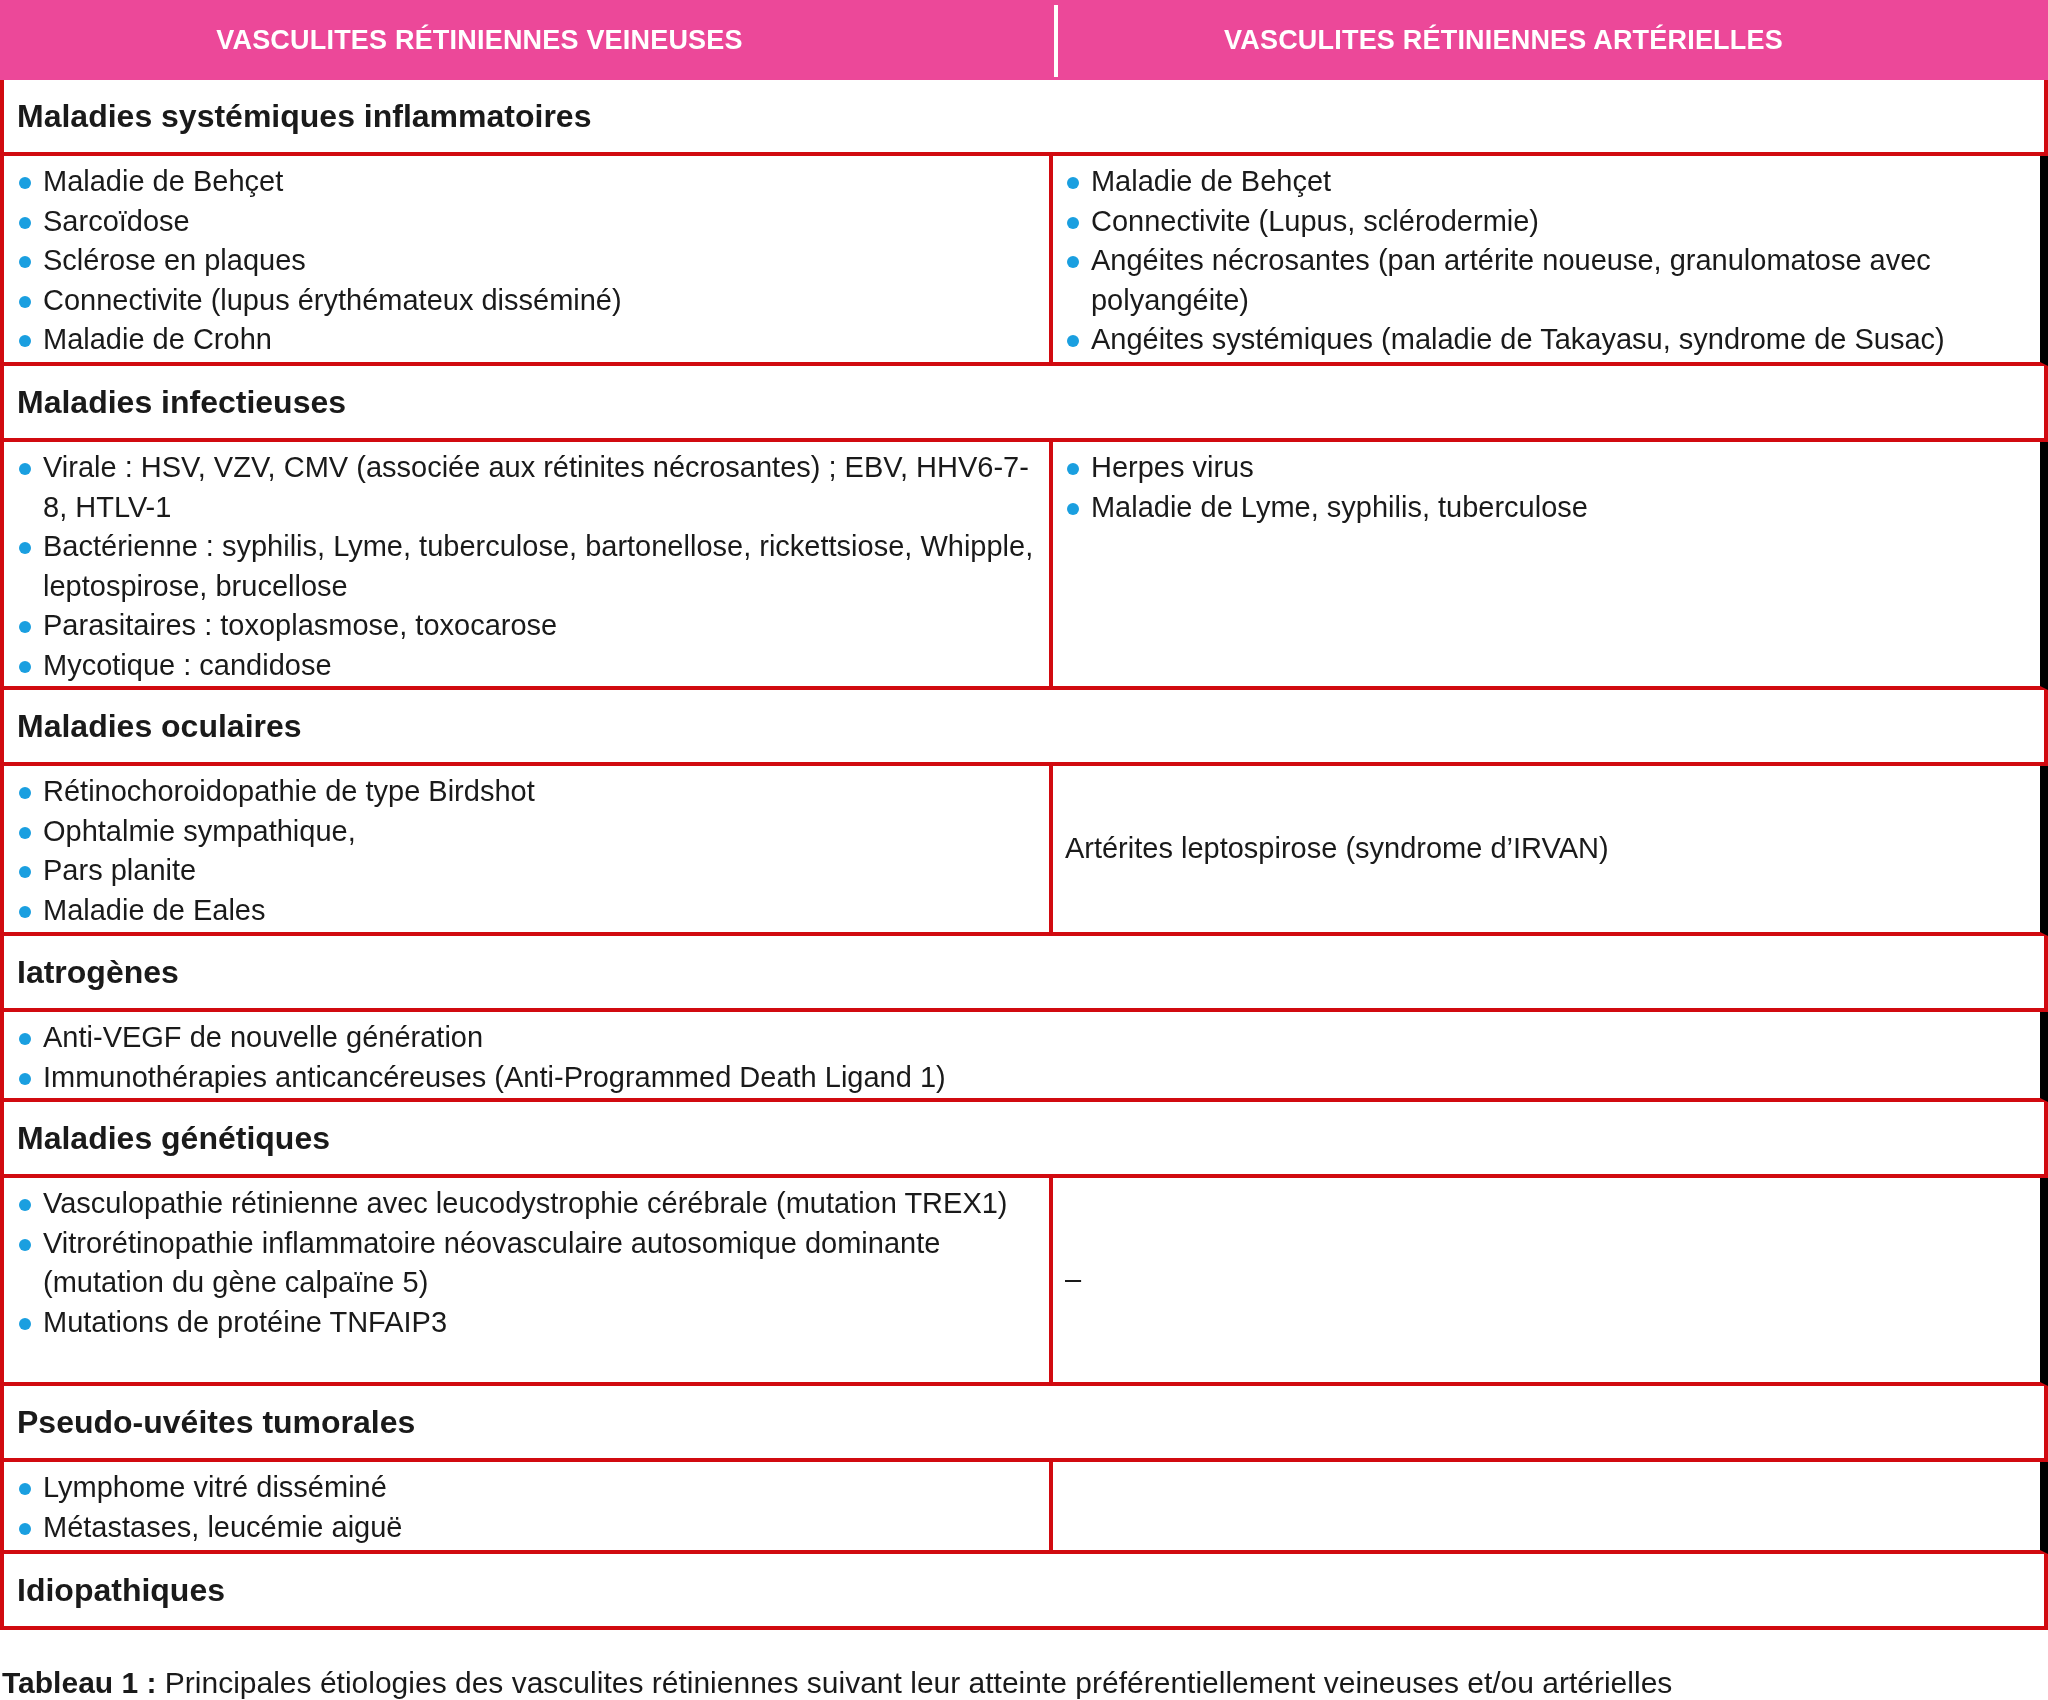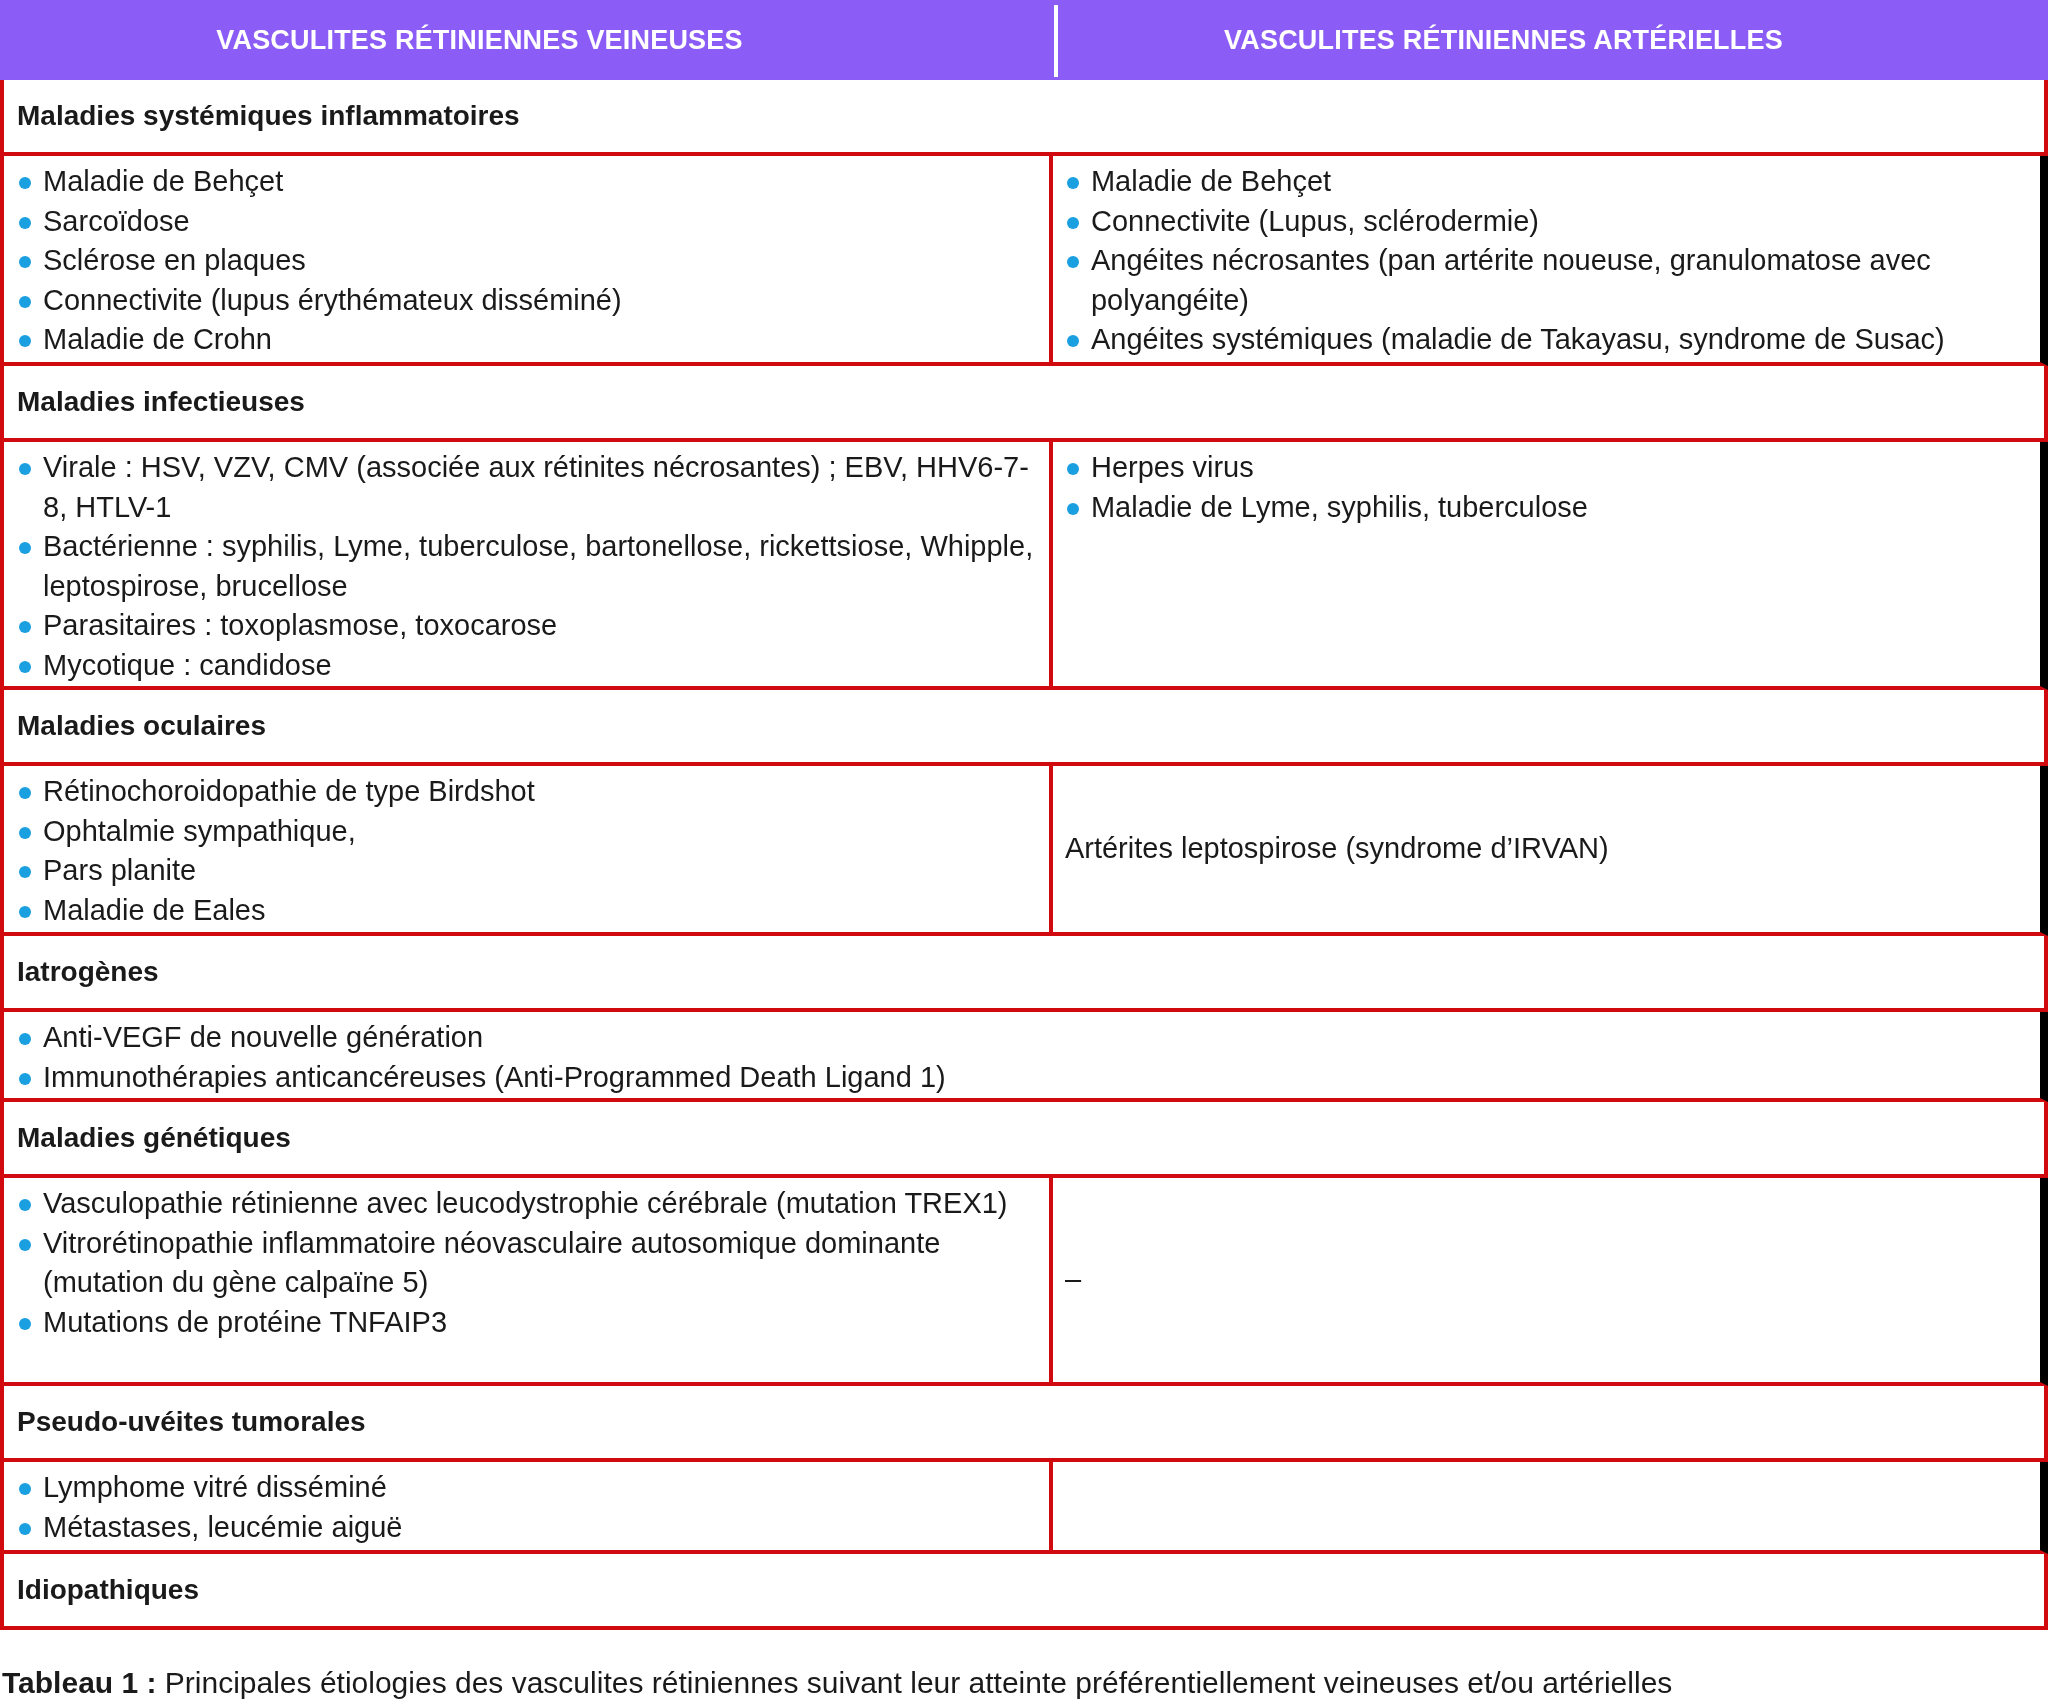--- a/index.html
+++ b/index.html
@@ -1,27 +1,27 @@
 <!DOCTYPE html>
 <html><head>
 <meta charset="utf-8">
 <style>
   html, body { margin: 0; padding: 0; background: #ffffff; }
   body { width: 2048px; height: 1700px; position: relative; overflow: hidden;
          font-family: "Liberation Sans", "DejaVu Sans", sans-serif; color: #1a1a1a; }
   .table { position: absolute; left: 0; top: 0; width: 2048px; }
-  .hdr { position: relative; height: 80px; background: #8b5cf6; display: flex; justify-content: center; }
+  .hdr { position: relative; height: 80px; background: #ec4899; display: flex; justify-content: center; }
   .hdr .hcell { width: 50%; display: flex; align-items: center; justify-content: center;
                 color: #ffffff; font-weight: bold; font-size: 27px; letter-spacing: 0.2px; }
   .hdr .hcell.left { width: 1055px; }
   .hdr .hcell.right { width: 1198px; }
   .hdr .hdiv { position: absolute; left: 1054px; top: 5px; width: 4px; height: 72px; background: #ffffff; }
   .sec-head { box-sizing: border-box; height: 76px; border-left: 4px solid #d10a10; border-right: 4px solid #d10a10;
               border-bottom: 4px solid #d10a10; display: flex; align-items: center; padding-left: 13px;
-              font-weight: bold; font-size: 28px; }
+              font-weight: bold; font-size: 32px; }
   .sec-body { box-sizing: border-box; display: flex; border-left: 4px solid #d10a10; border-right: 8px solid #000000;
               border-bottom: 4px solid #d10a10; }
   .sec-body .col { box-sizing: border-box; padding: 6px 8px 0 13px; font-size: 29px; line-height: 39.5px; }
   .sec-body .col.left { width: 1051px; border-right: 4px solid #d10a10; }
   .sec-body .col.right { width: 989px; padding-left: 12px; }
   .sec-body .col.full { width: 2040px; }
   .sec-body .col.center { display: flex; align-items: center; padding-top: 0; }
   ul { list-style: none; margin: 0; padding: 0; }
   li { position: relative; padding-left: 26px; }
   li .bullet { position: absolute; left: 2px; top: 15px; width: 12px; height: 12px; border-radius: 50%; background: #1a9fe0; }

